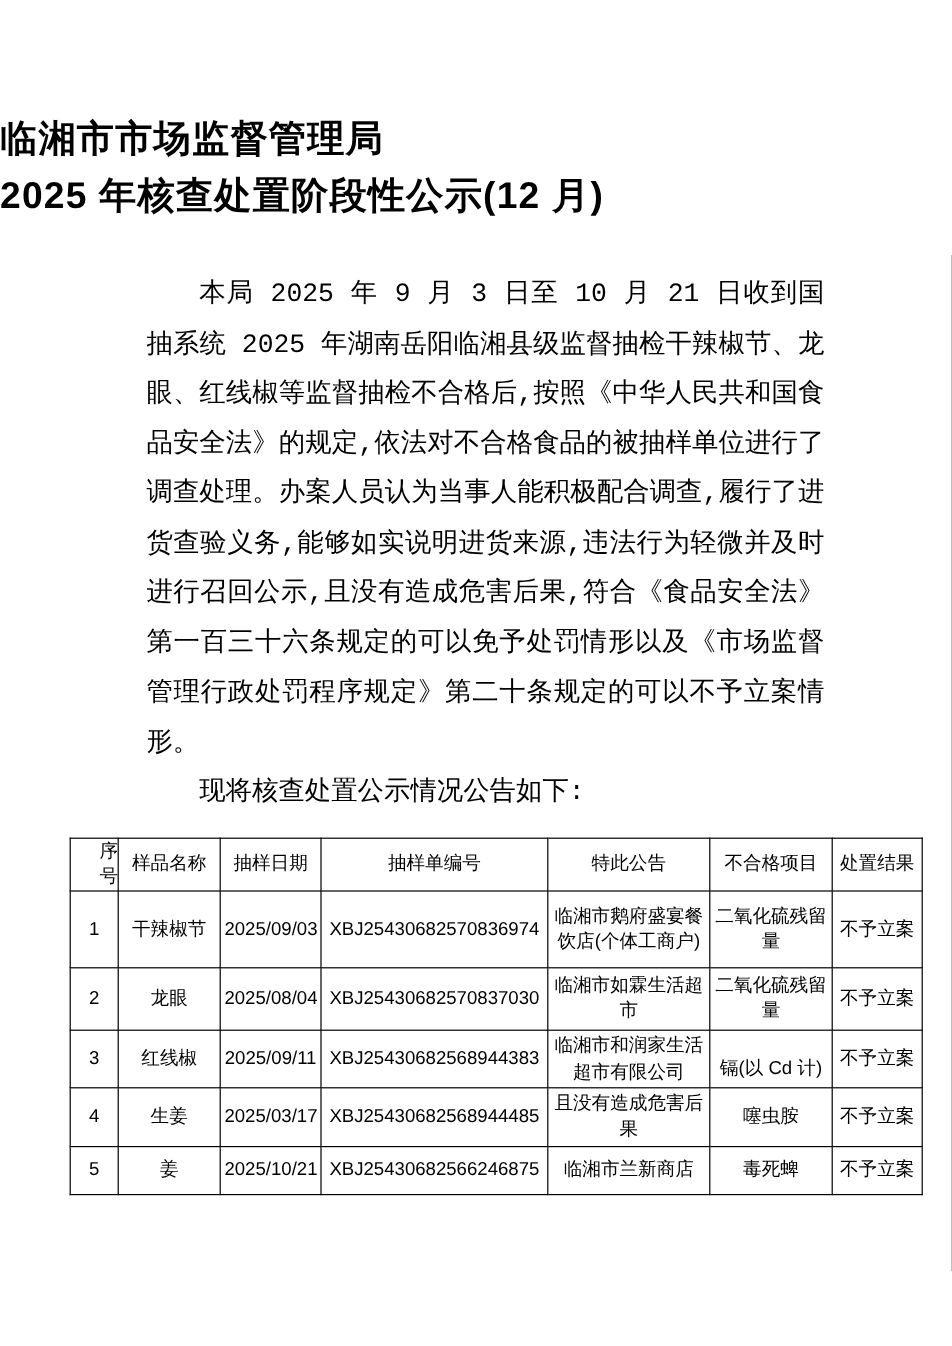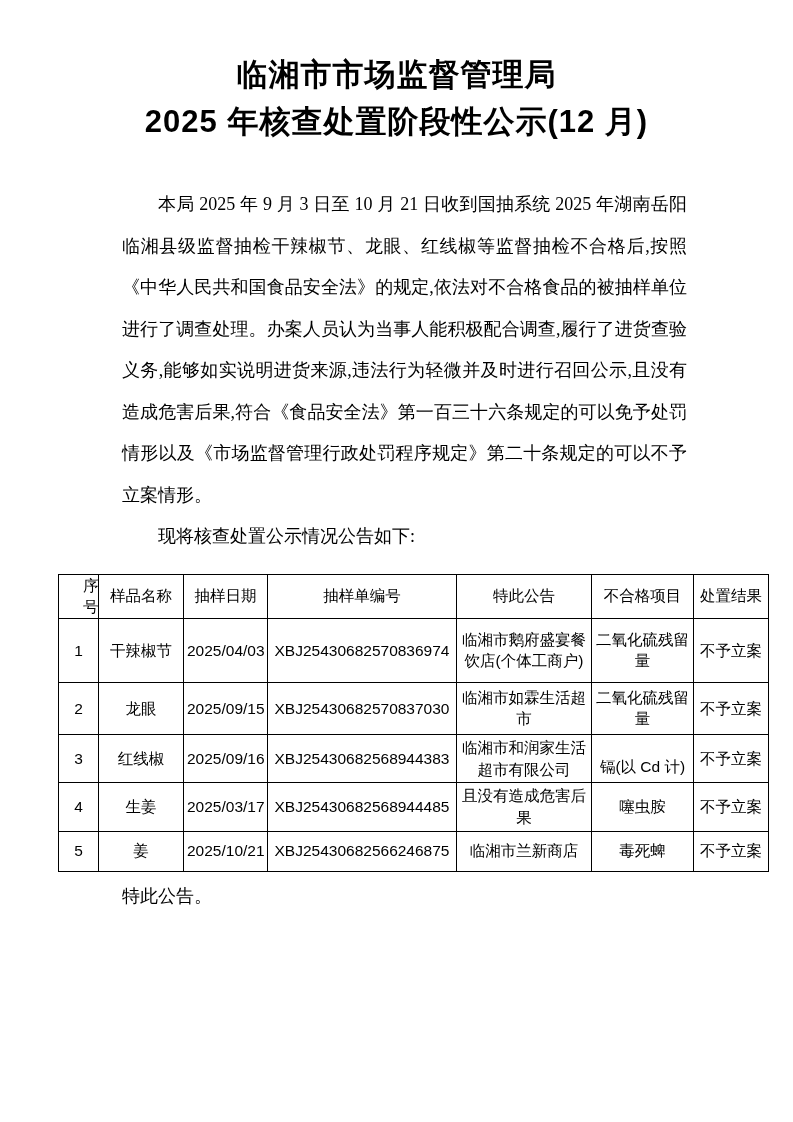--- a/index.html
+++ b/index.html
@@ -8,33 +8,33 @@
     position: relative;
     width: 793px;
     height: 1122px;
     margin: 0 auto;
     background: #ffffff;
     color: #000000;
     overflow: hidden;
   }
   
   .doc-title {
-    padding-top: 51px;
-    text-align: center;
+    padding-top: 92px;
+    text-align: left;
     font-family: "Liberation Sans", "DejaVu Sans", sans-serif;
     font-weight: bold;
     font-size: 31px;
     line-height: 47px;
     letter-spacing: 1px;
   }
   
   .text-block {
     margin: 39px 106px 0 122px;
-    font-family: Liberation Serif, serif;
-    font-size: 18px;
+    font-family: Liberation Mono, monospace;
+    font-size: 22px;
     line-height: 41.5px;
     text-align: justify;
   }
   .para-indent { text-indent: 2em; }
   .closing-block {
     margin-top: 4px;
     text-align: left;
   }
   
   table.results {
@@ -101,39 +101,39 @@
           <th>抽样单编号</th>
           <th>特此公告</th>
           <th>不合格项目</th>
           <th>处置结果</th>
         </tr>
     </thead>
     <tbody>
         <tr>
           <td>1</td>
           <td>干辣椒节</td>
-          <td>2025/04/03</td>
+          <td>2025/09/03</td>
           <td>XBJ25430682570836974</td>
           <td>临湘市鹅府盛宴餐饮店(个体工商户)</td>
           <td>二氧化硫残留量</td>
           <td>不予立案</td>
         </tr>
         <tr>
           <td>2</td>
           <td>龙眼</td>
-          <td>2025/09/15</td>
+          <td>2025/08/04</td>
           <td>XBJ25430682570837030</td>
           <td>临湘市如霖生活超市</td>
           <td>二氧化硫残留量</td>
           <td>不予立案</td>
         </tr>
         <tr>
           <td>3</td>
           <td>红线椒</td>
-          <td>2025/09/16</td>
+          <td>2025/09/11</td>
           <td>XBJ25430682568944383</td>
           <td>临湘市和润家生活超市有限公司</td>
           <td>镉(以 Cd 计)</td>
           <td>不予立案</td>
         </tr>
         <tr>
           <td>4</td>
           <td>生姜</td>
           <td>2025/03/17</td>
           <td>XBJ25430682568944485</td>
@@ -146,15 +146,14 @@
           <td>姜</td>
           <td>2025/10/21</td>
           <td>XBJ25430682566246875</td>
           <td>临湘市兰新商店</td>
           <td>毒死蜱</td>
           <td>不予立案</td>
         </tr>
       </tbody>
   </table>
 
-  <div class="text-block closing-block">特此公告。</div>
 
 </div>
 
 </body></html>

